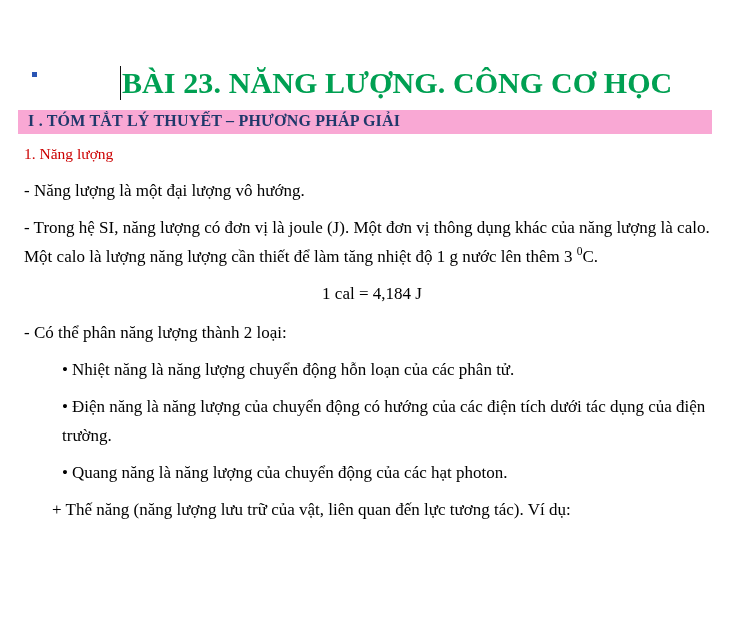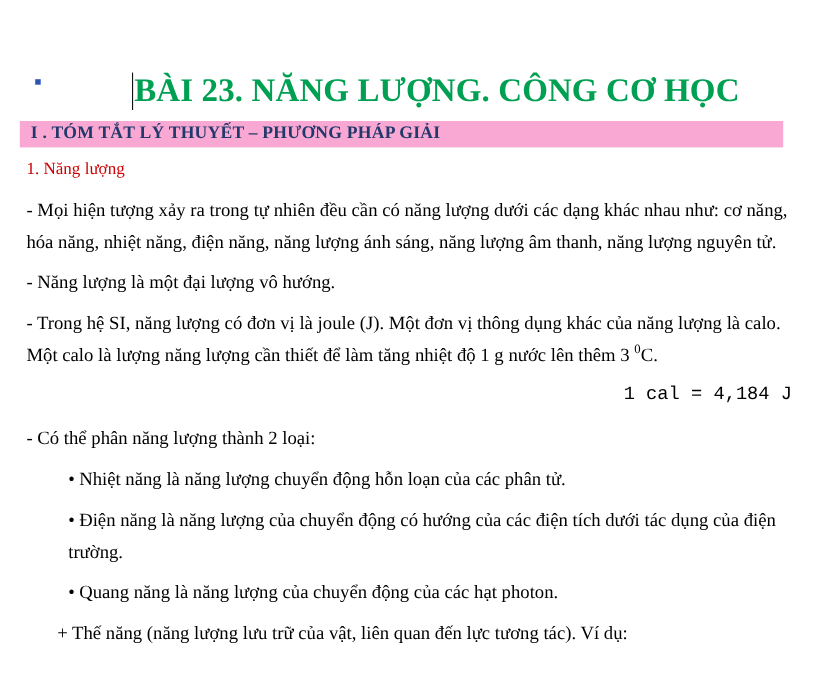--- a/index.html
+++ b/index.html
@@ -98,24 +98,23 @@
     text-align: left;
   }
   .para.lvl1 {
     margin-left: 28px;
   }
   .para.lvl2 {
     margin-left: 38px;
     text-indent: 0;
   }
   .para.center {
-    text-align: right;
+    text-align: center;
     margin-left: 0;
     margin-bottom: 10px;
-    font-family: Liberation Mono, monospace;
   }
   .para.lvl2 .bullet-dot {
     margin-right: 4px;
   }
   sup {
     font-size: 0.68em;
     vertical-align: super;
     line-height: 0;
   }
 </style>
@@ -129,21 +128,20 @@
 </div>
 
 <div class="section-bar">
   <span class="section-bar-label">I . TÓM TẮT LÝ THUYẾT – PHƯƠNG PHÁP GIẢI</span>
 </div>
 
 <div class="sub-heading">1. Năng lượng</div>
 
 <div class="content">
 
-  <p class="para">- Mọi hiện tượng xảy ra trong tự nhiên đều cần có năng lượng dưới các dạng khác nhau như: cơ năng, hóa năng, nhiệt năng, điện năng, năng lượng ánh sáng, năng lượng âm thanh, năng lượng nguyên tử.</p>
 
   <p class="para">- Năng lượng là một đại lượng vô hướng.</p>
 
   <p class="para"><span>- Trong hệ SI, năng lượng có đơn vị là joule (J). Một đơn vị thông dụng khác của năng lượng là calo. Một calo là lượng năng lượng cần thiết để làm tăng nhiệt độ 1 g nước lên thêm 3 </span><sup>0</sup><span>C.</span></p>
 
   <p class="para center">1 cal = 4,184 J</p>
 
   <p class="para">- Có thể phân năng lượng thành 2 loại:</p>
 
 

